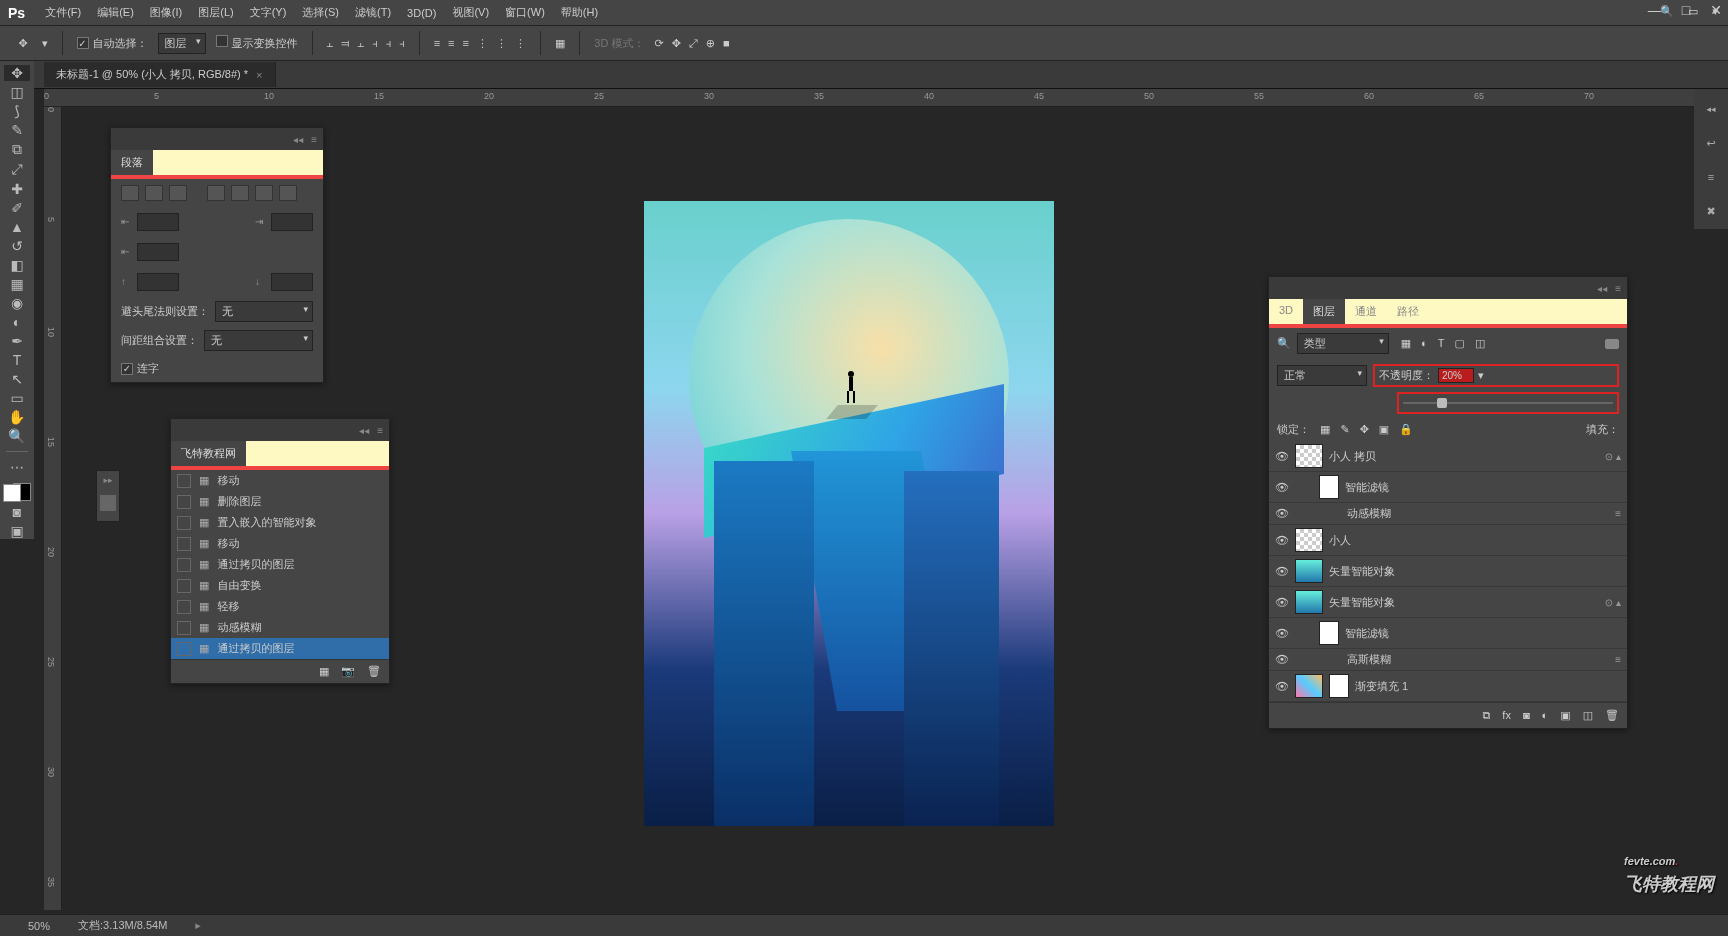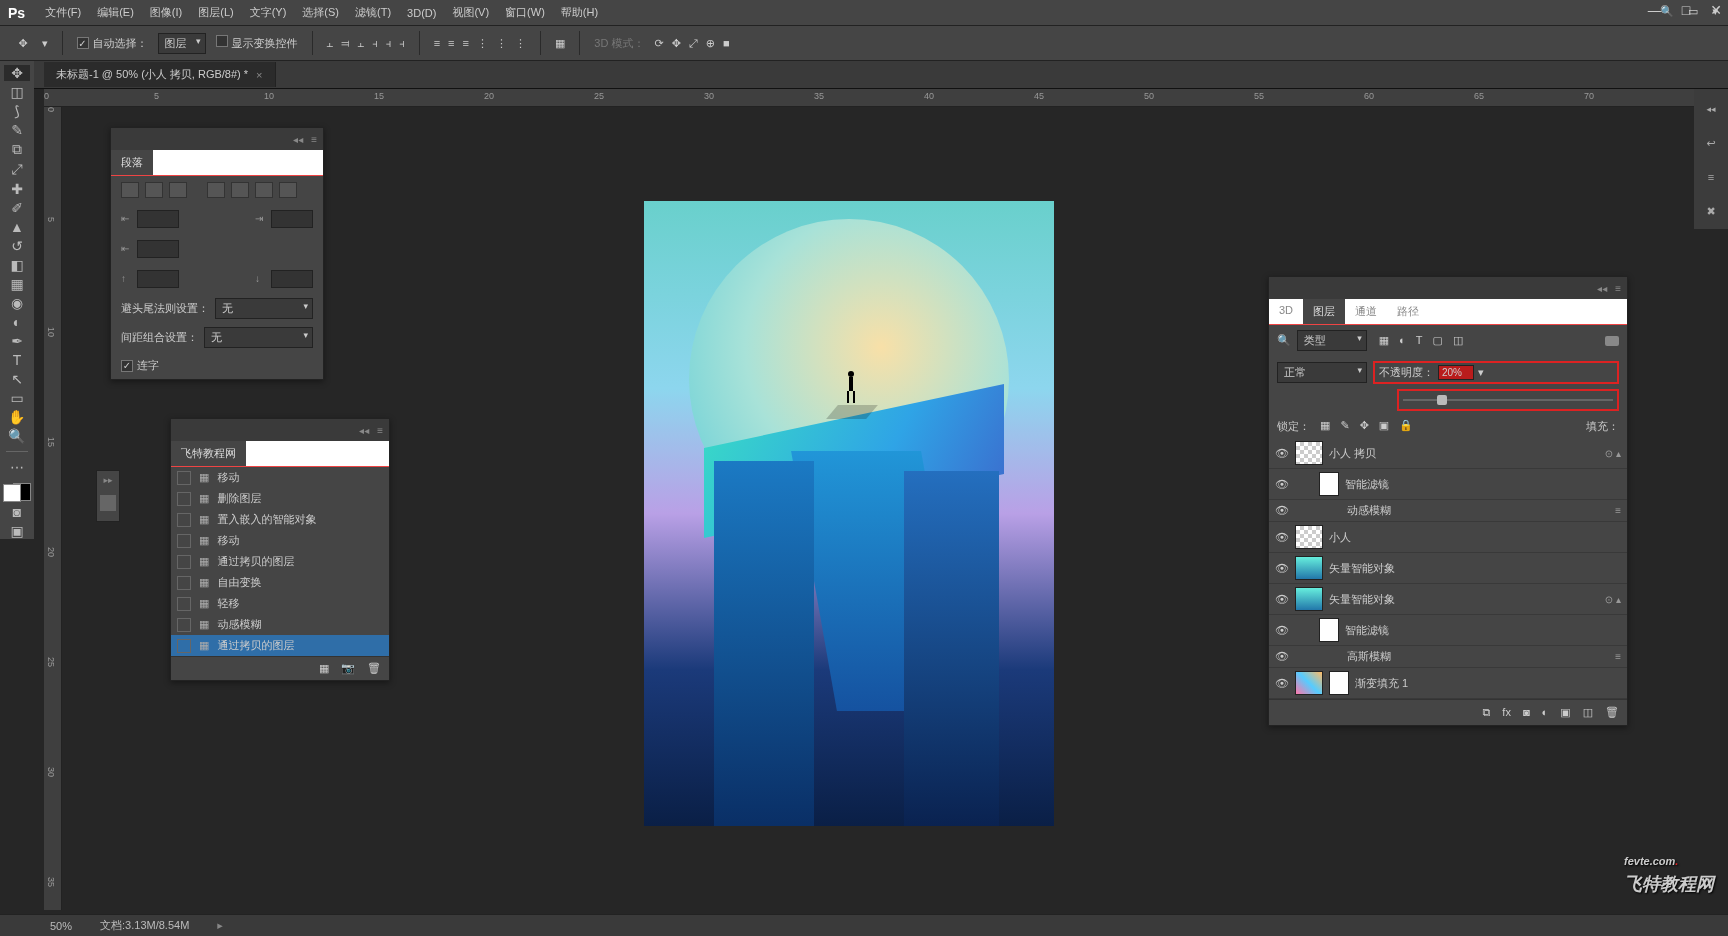--- a/index.html
+++ b/index.html
@@ -37,27 +37,27 @@
 .sun{position:absolute;left:50%;top:18px;width:320px;height:320px;border-radius:50%;transform:translateX(-50%);background:radial-gradient(circle at 60% 40%,#f8e0a8 0%,#a8e2d8 50%,#78d4d8 80%)}
 .ztop{position:absolute;left:60px;top:215px;width:300px;height:90px;background:linear-gradient(120deg,#38d6c9,#2fa4e6 60%,#3a72d0);transform:skewY(-12deg)}
 .zdiag{position:absolute;left:170px;top:250px;width:130px;height:260px;background:linear-gradient(180deg,#2196d8,#1552a0);transform:skewX(10deg)}
 .zleft{position:absolute;left:70px;top:260px;width:100px;height:365px;background:linear-gradient(180deg,#1b7ac4,#0a2f66)}
 .zright{position:absolute;left:260px;top:270px;width:95px;height:355px;background:linear-gradient(180deg,#246fbf,#0a2250)}
 .person{position:absolute;left:200px;top:170px;width:14px;height:32px}
 .person .head{width:6px;height:6px;background:#000;border-radius:50%;margin:0 auto}
 .person .body{width:4px;height:14px;background:#000;margin:0 auto}
 .person .legs{width:8px;height:12px;margin:0 auto;border-left:2px solid #000;border-right:2px solid #000}
 .shadow{position:absolute;left:188px;top:204px;width:40px;height:14px;background:rgba(0,0,0,.2);transform:skewX(-40deg)}
-.statusbar{position:absolute;left:0;bottom:0;right:0;height:22px;background:#3a3a3a;display:flex;align-items:center;padding-left:50px;gap:28px;border-top:1px solid #222}
+.statusbar{position:absolute;left:0;bottom:0;right:0;height:22px;background:#3a3a3a;display:flex;align-items:center;padding-left:28px;gap:28px;border-top:1px solid #222}
 .statusbar span{color:#bbb}
 .statusbar .arrow{color:#888}
 .panel{position:absolute;background:#454545;border:1px solid #222;box-shadow:0 2px 6px rgba(0,0,0,.4)}
 .panel-hd{height:22px;display:flex;align-items:center;justify-content:flex-end;gap:8px;padding:0 6px;background:#3a3a3a}
 .panel-hd .c{color:#888;font-size:10px;cursor:pointer}
-.panel-tabs{display:flex;background:#ffffff;border-bottom:1px solid #ef4444}
+.panel-tabs{display:flex;background:#fef9c3;border-bottom:4px solid #ef4444}
 .panel-tabs .pt{padding:5px 10px;cursor:pointer;color:#888}
 .panel-tabs .pt.act{background:#454545;color:#ddd}
 .para-panel{left:110px;top:127px;width:214px}
 .para-row{display:flex;gap:6px;padding:6px 10px;align-items:center}
 .para-ico{width:18px;height:16px;background:#555;border:1px solid #333;display:inline-block;cursor:pointer}
 .para-in{display:flex;align-items:center;gap:4px}
 .para-in .lbl{width:12px;height:12px;color:#999;font-size:10px}
 .para-in input{width:42px;height:18px;background:#333;border:1px solid #222;color:#ccc;padding:0 20px;font-size:14px}
 .para-sel{display:flex;align-items:center;gap:6px;padding:4px 10px}
 .para-sel .dd{flex:1}
@@ -68,31 +68,31 @@
 .hist-item .hi{width:14px;height:14px;border:1px solid #666;display:inline-block}
 .hist-item .hic{color:#aaa;font-size:11px}
 .hist-ft{display:flex;justify-content:flex-end;gap:12px;padding:5px 8px;border-top:1px solid #333;color:#999}
 .dock-tab{position:absolute;left:96px;top:470px;width:24px;height:52px;background:#454545;border:1px solid #222;display:flex;flex-direction:column;align-items:center;padding-top:4px}
 .dock-tab .chev{color:#888;font-size:9px}
 .dock-tab .ic{margin-top:10px;width:16px;height:16px;background:#666}
 .rtool{position:absolute;right:0;top:89px;width:34px;background:#3c3c3c;height:140px;display:flex;flex-direction:column;align-items:center;gap:14px;padding-top:10px}
 .rtool .ri{width:20px;height:20px;color:#aaa;display:flex;align-items:center;justify-content:center;cursor:pointer}
 .layers-panel{left:1268px;top:276px;width:360px}
 .lp-row1{display:flex;align-items:center;gap:6px;padding:5px 8px}
-.lp-row1 .dd{width:70px}
+.lp-row1 .dd{width:92px}
 .lp-filter-ico{display:flex;gap:10px;color:#999;margin-left:6px}
 .lp-filter-ico span{cursor:pointer}
 .lp-row2{display:flex;align-items:center;padding:5px 8px;gap:6px}
 .lp-row2 .dd{width:90px}
 .opacity-box{border:2px solid #d22;padding:2px 4px;display:flex;align-items:center;gap:4px;flex:1}
 .opacity-box input{width:36px;background:#b91c1c;border:1px solid #222;color:#ccc;font-size:10px;padding:1px 3px}
 .op-slider{flex:1;height:14px;position:relative}
 .op-slider .track{position:absolute;left:0;right:0;top:6px;height:2px;background:#666}
 .op-slider .thumb{position:absolute;left:16%;top:2px;width:10px;height:10px;background:#bbb;border-radius:2px}
-.lp-row3{display:flex;align-items:flex-start;gap:10px;padding:4px 8px;color:#999}
+.lp-row3{display:flex;align-items:center;gap:10px;padding:4px 8px;color:#999}
 .lp-row3 span{cursor:pointer}
 .layer-list{max-height:320px;overflow:hidden}
 .layer-item{display:flex;align-items:center;gap:6px;padding:3px 6px;border-bottom:1px solid #393939}
 .layer-item .eye{width:14px;text-align:center;cursor:pointer}
 .layer-item .thumb{width:28px;height:24px;background:#888;border:1px solid #222;flex-shrink:0}
 .layer-item .thumb.trans{background:repeating-conic-gradient(#ccc 0 25%,#fff 0 50%) 0 0/8px 8px}
 .layer-item .thumb.grad{background:linear-gradient(45deg,#f7a,#5cf,#fb6)}
 .layer-item .thumb.art{background:linear-gradient(180deg,#6ed,#27a)}
 .layer-item .mask{width:20px;height:24px;background:#fff;border:1px solid #222;flex-shrink:0}
 .layer-item .nm{flex:1}

